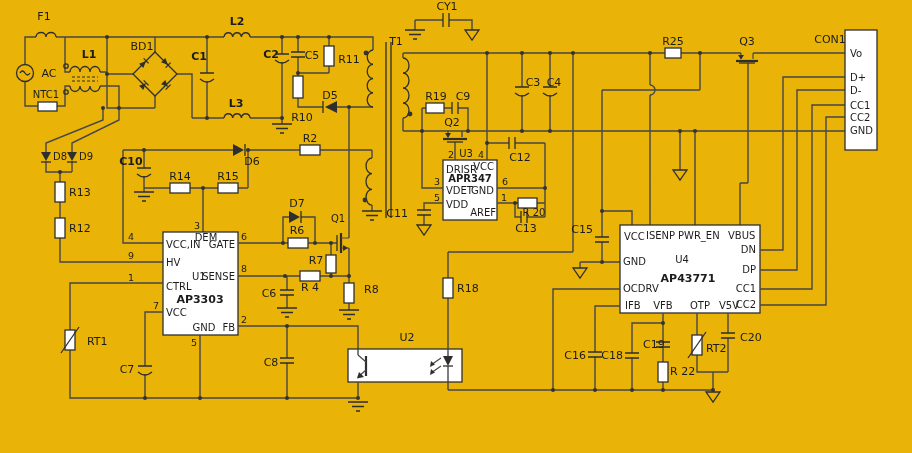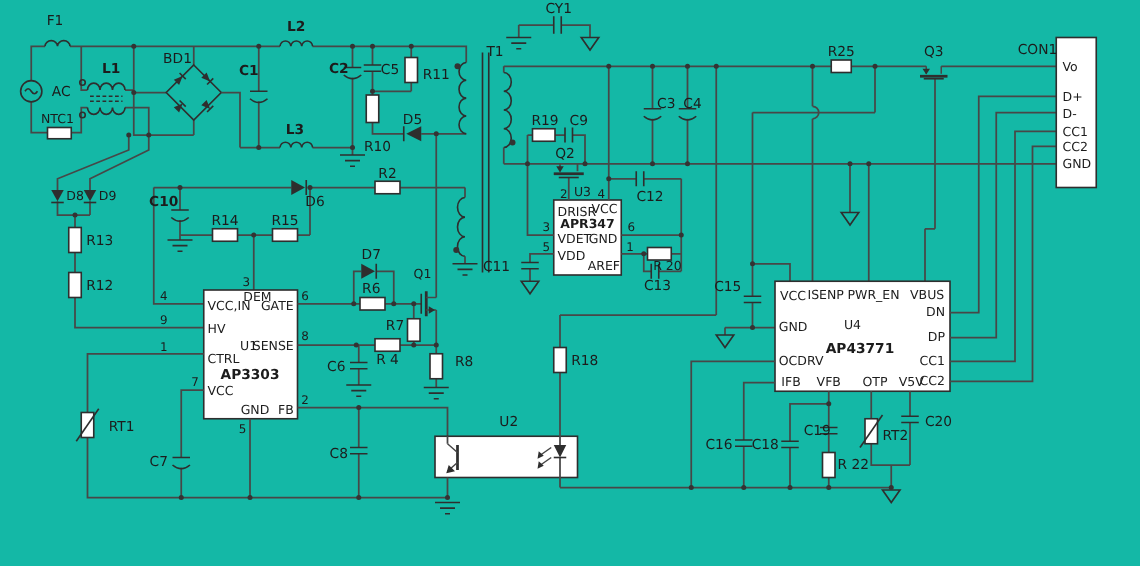--- a/index.html
+++ b/index.html
@@ -1,16 +1,16 @@
 <!DOCTYPE html>
 <html><head>
 <meta charset="utf-8">
 <style>
   html,body{margin:0;padding:0;background:#fff;}
-  .stage{width:912px;height:453px;position:relative;background:#14b8a6;overflow:hidden;}
+  .stage{width:912px;height:453px;position:relative;background:#eab308;overflow:hidden;}
   svg text{font-family:"DejaVu Sans","Liberation Sans",sans-serif;font-size:11px;fill:#1c1c1c;}
   svg text.sm{font-size:10px;}
   svg text.num{font-size:9.5px;}
   svg text.b{font-weight:bold;}
   .wire{stroke:#474747;stroke-width:1.4;fill:none;}
   .wire2{stroke:#474747;stroke-width:1.2;fill:none;}
   .comp{stroke:#2e2e2e;stroke-width:1.3;fill:#fff;}
   .sym{stroke:#2e2e2e;stroke-width:1.3;fill:none;}
   .fill{fill:#2e2e2e;stroke:none;}
   .thick{stroke:#2e2e2e;stroke-width:2.2;fill:none;}

